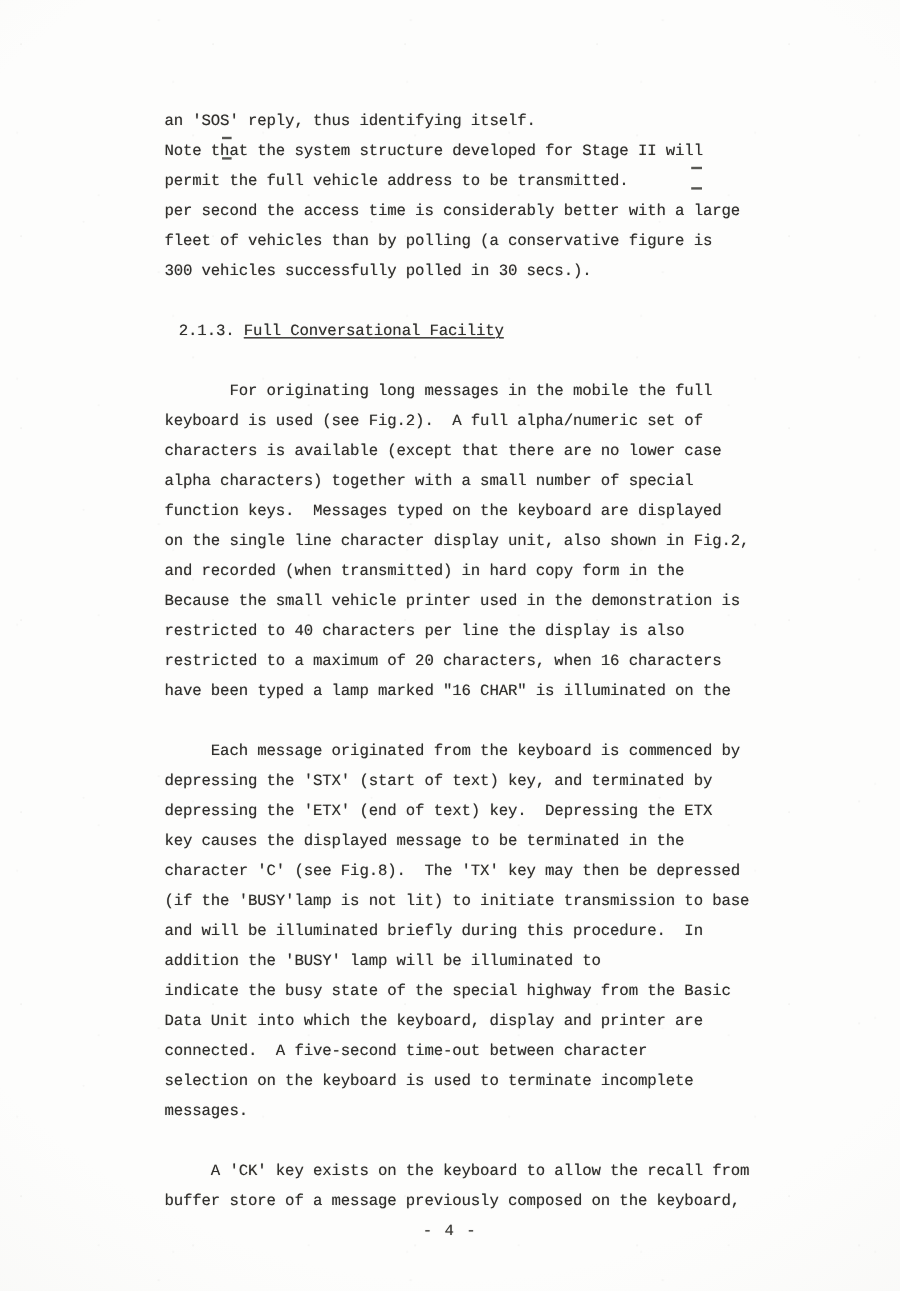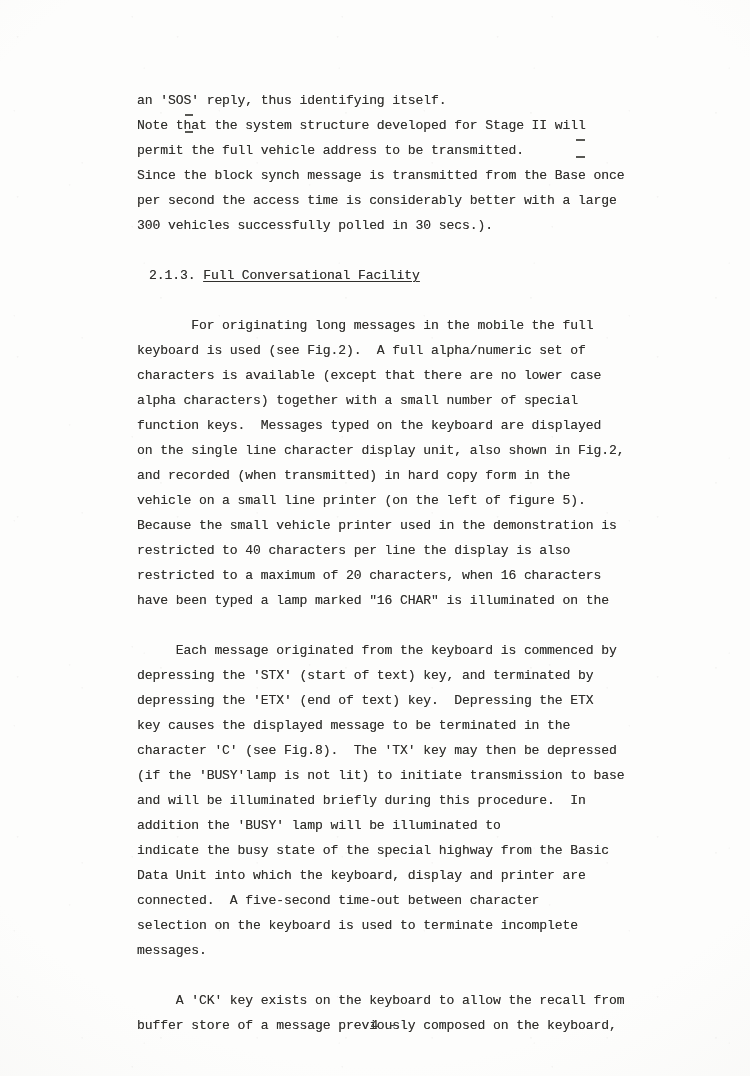--- a/index.html
+++ b/index.html
@@ -137,42 +137,41 @@
 <body>
 
 <div class="page">
 
   <div class="doc-body">
 
     <div class="body-block para">
       <div class="line">an 'SOS' reply, thus identifying itself.</div>
       <div class="line">Note that the system structure developed for Stage II will</div>
       <div class="line">permit the full vehicle address to be transmitted.</div>
-      <div class="line">Since the block synch message is transmitted from the Base once</div>
       <div class="line">per second the access time is considerably better with a large</div>
+      <div class="line">fleet of vehicles than by polling (a conservative figure is</div>
       <div class="line">300 vehicles successfully polled in 30 secs.).</div>
     </div>
 
     <div class="para-gap"></div>
 
     <div class="heading-block">
       <div class="heading-line"><span>2.1.3. </span><span class="heading-underline">Full Conversational Facility</span></div>
     </div>
 
     <div class="para-gap"></div>
 
     <div class="body-block para">
       <div class="line">       For originating long messages in the mobile the full</div>
       <div class="line">keyboard is used (see Fig.2).  A full alpha/numeric set of</div>
       <div class="line">characters is available (except that there are no lower case</div>
       <div class="line">alpha characters) together with a small number of special</div>
       <div class="line">function keys.  Messages typed on the keyboard are displayed</div>
       <div class="line">on the single line character display unit, also shown in Fig.2,</div>
       <div class="line">and recorded (when transmitted) in hard copy form in the</div>
-      <div class="line">vehicle on a small line printer (on the left of figure 5).</div>
       <div class="line">Because the small vehicle printer used in the demonstration is</div>
       <div class="line">restricted to 40 characters per line the display is also</div>
       <div class="line">restricted to a maximum of 20 characters, when 16 characters</div>
       <div class="line">have been typed a lamp marked "16 CHAR" is illuminated on the</div>
     </div>
 
     <div class="para-gap"></div>
 
     <div class="body-block para">
       <div class="line">     Each message originated from the keyboard is commenced by</div>

